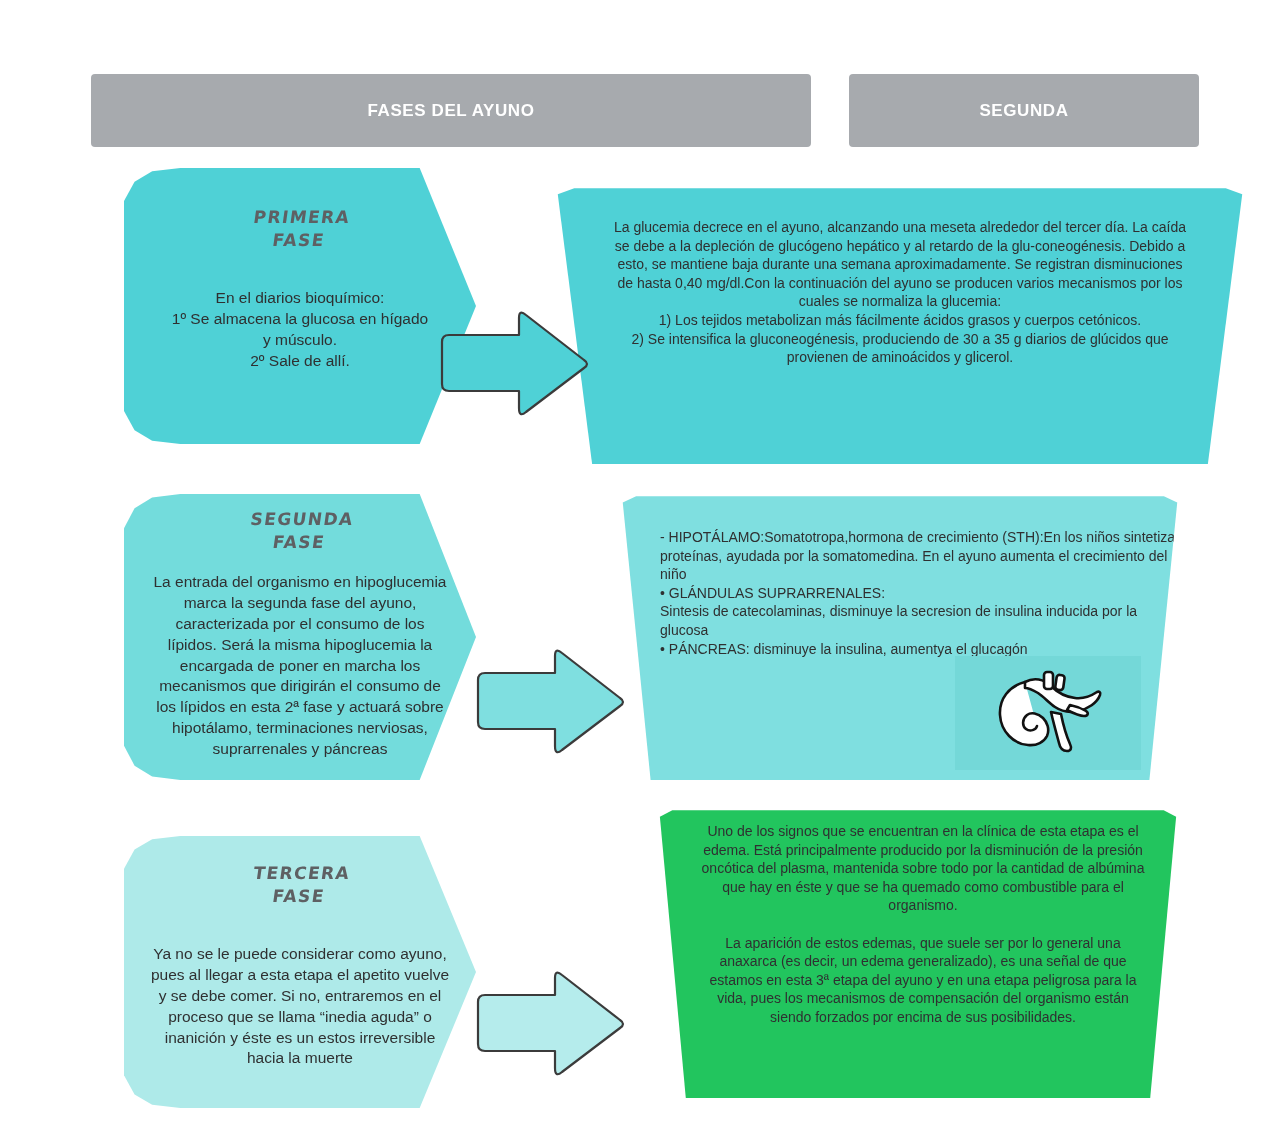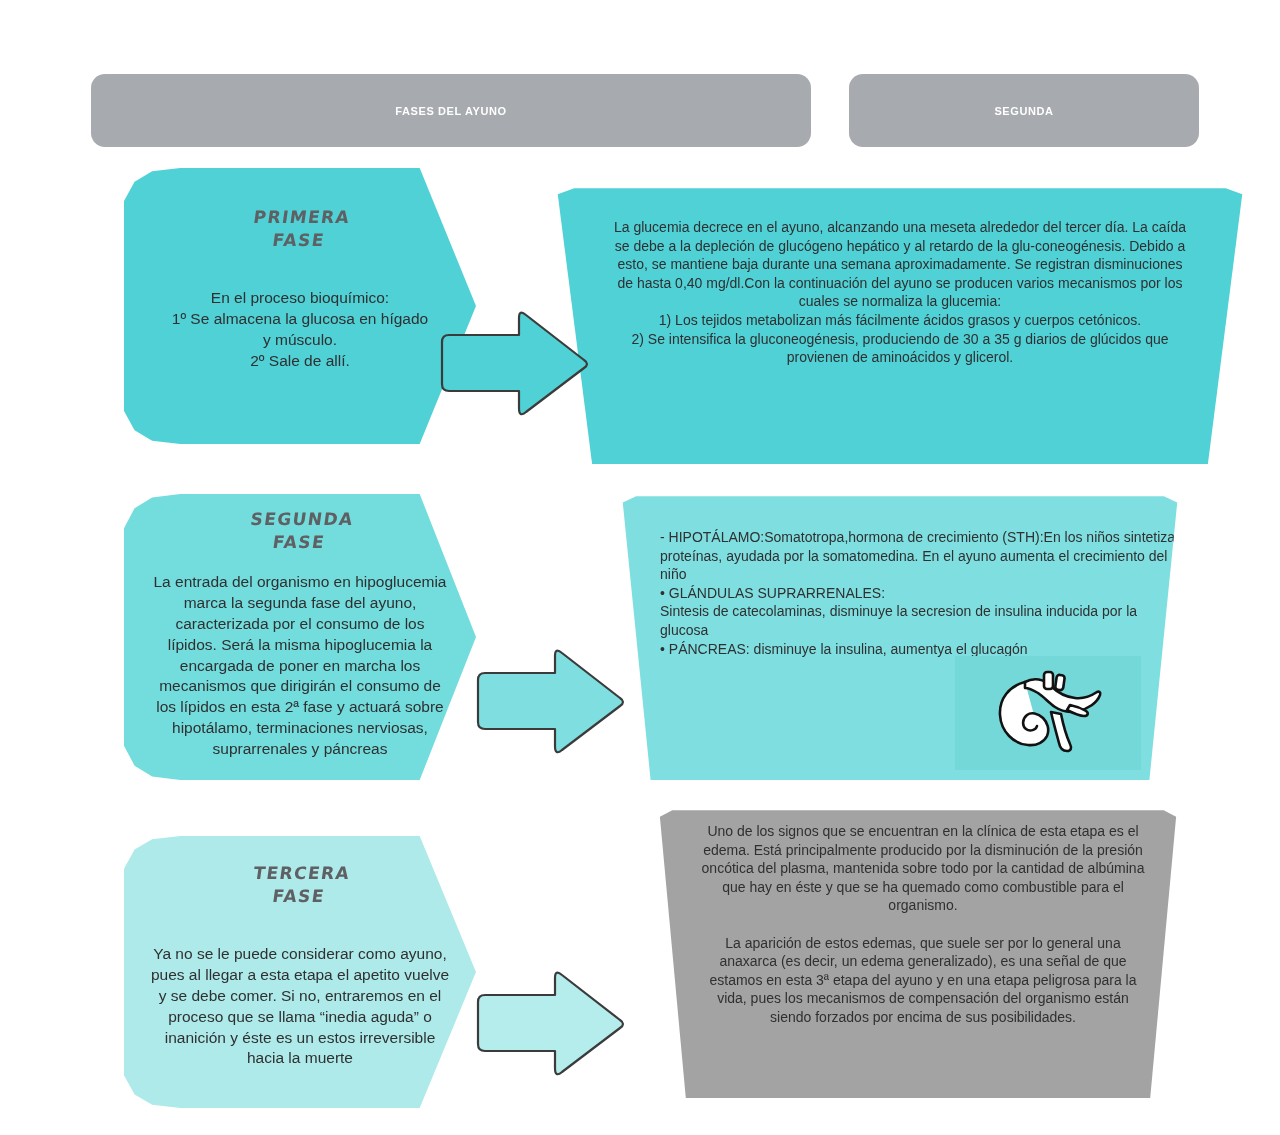--- a/index.html
+++ b/index.html
@@ -8,24 +8,24 @@
     background: #ffffff;
     font-family: "Liberation Sans", sans-serif;
     overflow: hidden;
   }
   #stage { position: relative; width: 1280px; height: 1135px; }
 
   
   .banner {
     position: absolute;
     background: #a7aaae;
-    border-radius: 14px;
+    border-radius: 4px;
     color: #ffffff;
     font-weight: bold;
-    font-size: 11px;
+    font-size: 17px;
     letter-spacing: 0.6px;
     display: flex;
     align-items: center;
     justify-content: center;
     text-align: center;
   }
   #banner-fases { left: 91px;  top: 74px; width: 720px; height: 73px; }
   #banner-acciones { left: 849px; top: 74px; width: 350px; height: 73px; }
 
   
@@ -80,21 +80,21 @@
     line-height: 1.33;
     white-space: pre-line;
   }
 
   #action-1 { left: 542px; top: 186px; width: 716px; height: 278px; background: #4fd1d6; }
   #action-1 .action-text { position: absolute; left: 70px; top: 32px; width: 576px; text-align: center; }
 
   #action-2 { left: 610px; top: 494px; width: 580px; height: 286px; background: #7fdfe0; }
   #action-2 .action-text { position: absolute; left: 50px; top: 34px; width: 516px; text-align: left; }
 
-  #action-3 { left: 648px; top: 808px; width: 540px; height: 290px; background: #a3a3a3; }
+  #action-3 { left: 648px; top: 808px; width: 540px; height: 290px; background: #22c55e; }
   #action-3 .action-text { position: absolute; left: 50px; top: 14px; width: 450px; text-align: center; }
 
   
   #pancreas-plate {
     position: absolute; left: 955px; top: 656px;
     width: 186px; height: 114px;
     background: #74d8d8;
   }
   #pancreas-plate svg { position: absolute; left: 32px; top: 10px; }
 
@@ -109,21 +109,21 @@
   <div class="banner" id="banner-fases">
     <span>FASES DEL AYUNO</span>
   </div>
   <div class="banner" id="banner-acciones">
     <span>SEGUNDA</span>
   </div>
 
   <div class="phase" id="phase-1">
     <div class="phase-title">PRIMERA
 FASE</div>
-    <div class="phase-body">En el proceso bioquímico:
+    <div class="phase-body">En el diarios bioquímico:
 1º Se almacena la glucosa en hígado
 y músculo.
 2º Sale de allí.</div>
   </div>
 
   <div class="phase" id="phase-2">
     <div class="phase-title">SEGUNDA
 FASE</div>
     <div class="phase-body">La entrada del organismo en hipoglucemia marca la segunda fase del ayuno, caracterizada por el consumo de los lípidos. Será la misma hipoglucemia la encargada de poner en marcha los mecanismos que dirigirán el consumo de los lípidos en esta 2ª fase y actuará sobre hipotálamo, terminaciones nerviosas, suprarrenales y páncreas</div>
   </div>

